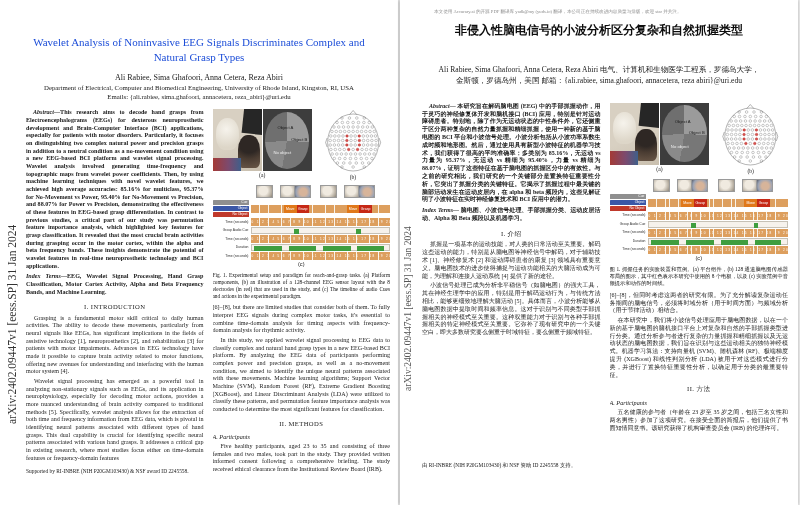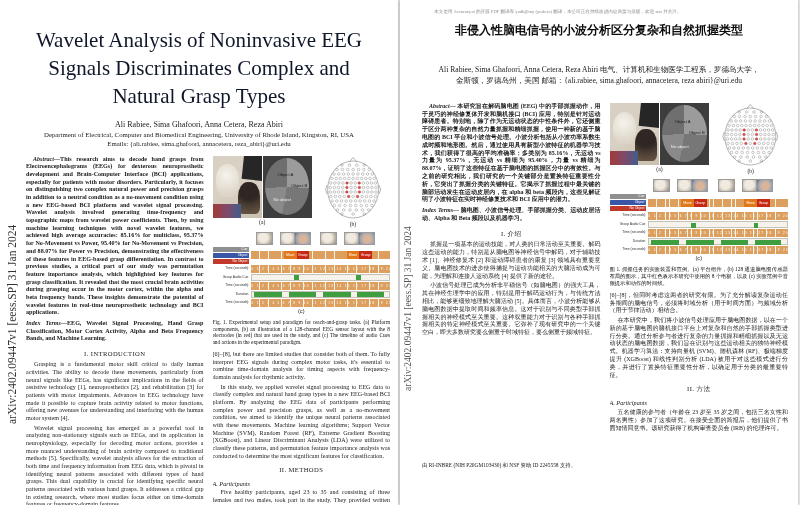--- a/index.html
+++ b/index.html
@@ -6,21 +6,21 @@
   html,body{width:800px;height:505px;overflow:hidden}
   body{background:#ececec;font-family:"Liberation Serif",serif;color:#1a1a1a;position:relative}
   .page{position:absolute;top:0;width:398px;height:505px;background:#fff;box-shadow:0 0 3px rgba(0,0,0,.25)}
   .page-left{left:0}
   .page-right{left:400px}
   .arxiv{position:absolute;writing-mode:vertical-rl;transform:rotate(180deg);white-space:nowrap;
          font-family:"Liberation Serif",serif;color:#333;text-align:center}
   .arxiv-l{left:6px;top:148px;height:352px;font-size:11.5px}
   .arxiv-r{left:3px;top:118px;height:382px;font-size:9.5px;color:#555}
   .notice{margin:9px 34px 0;font-size:4.6px;color:#8a8a8a;text-align:left;line-height:1.2}
-  .title-en{margin:27px 26px 0;text-align:center;font-size:21px;line-height:1.33;color:#0f172a}
+  .title-en{margin:35px 26px 0;text-align:center;font-size:11px;line-height:1.33;color:#1d4ed8}
   .title-zh{margin:8px 20px 0;text-align:center;font-size:12px;font-weight:bold;line-height:1.3;color:#0c0c0c}
   .authors{margin-top:9px;text-align:center;font-size:8px}
   .authors-zh{margin:26px 38px 0;text-align:center;font-size:7.6px;line-height:1.5}
   .affil,.emails{text-align:center;font-size:6.8px;margin-top:2px;color:#222}
   .cols{display:flex;gap:9px;margin:9px 8px 0 26px}
   .cols-zh{margin:16px 10px 0 22px}
   .col{flex:1;height:366px;overflow:hidden;display:flex;flex-direction:column;
        font-size:6.1px;line-height:1.26;text-align:justify}
   p.abstract{font-weight:bold;margin-bottom:3px;text-indent:7px}
   .lead{font-style:italic;font-weight:bold}

